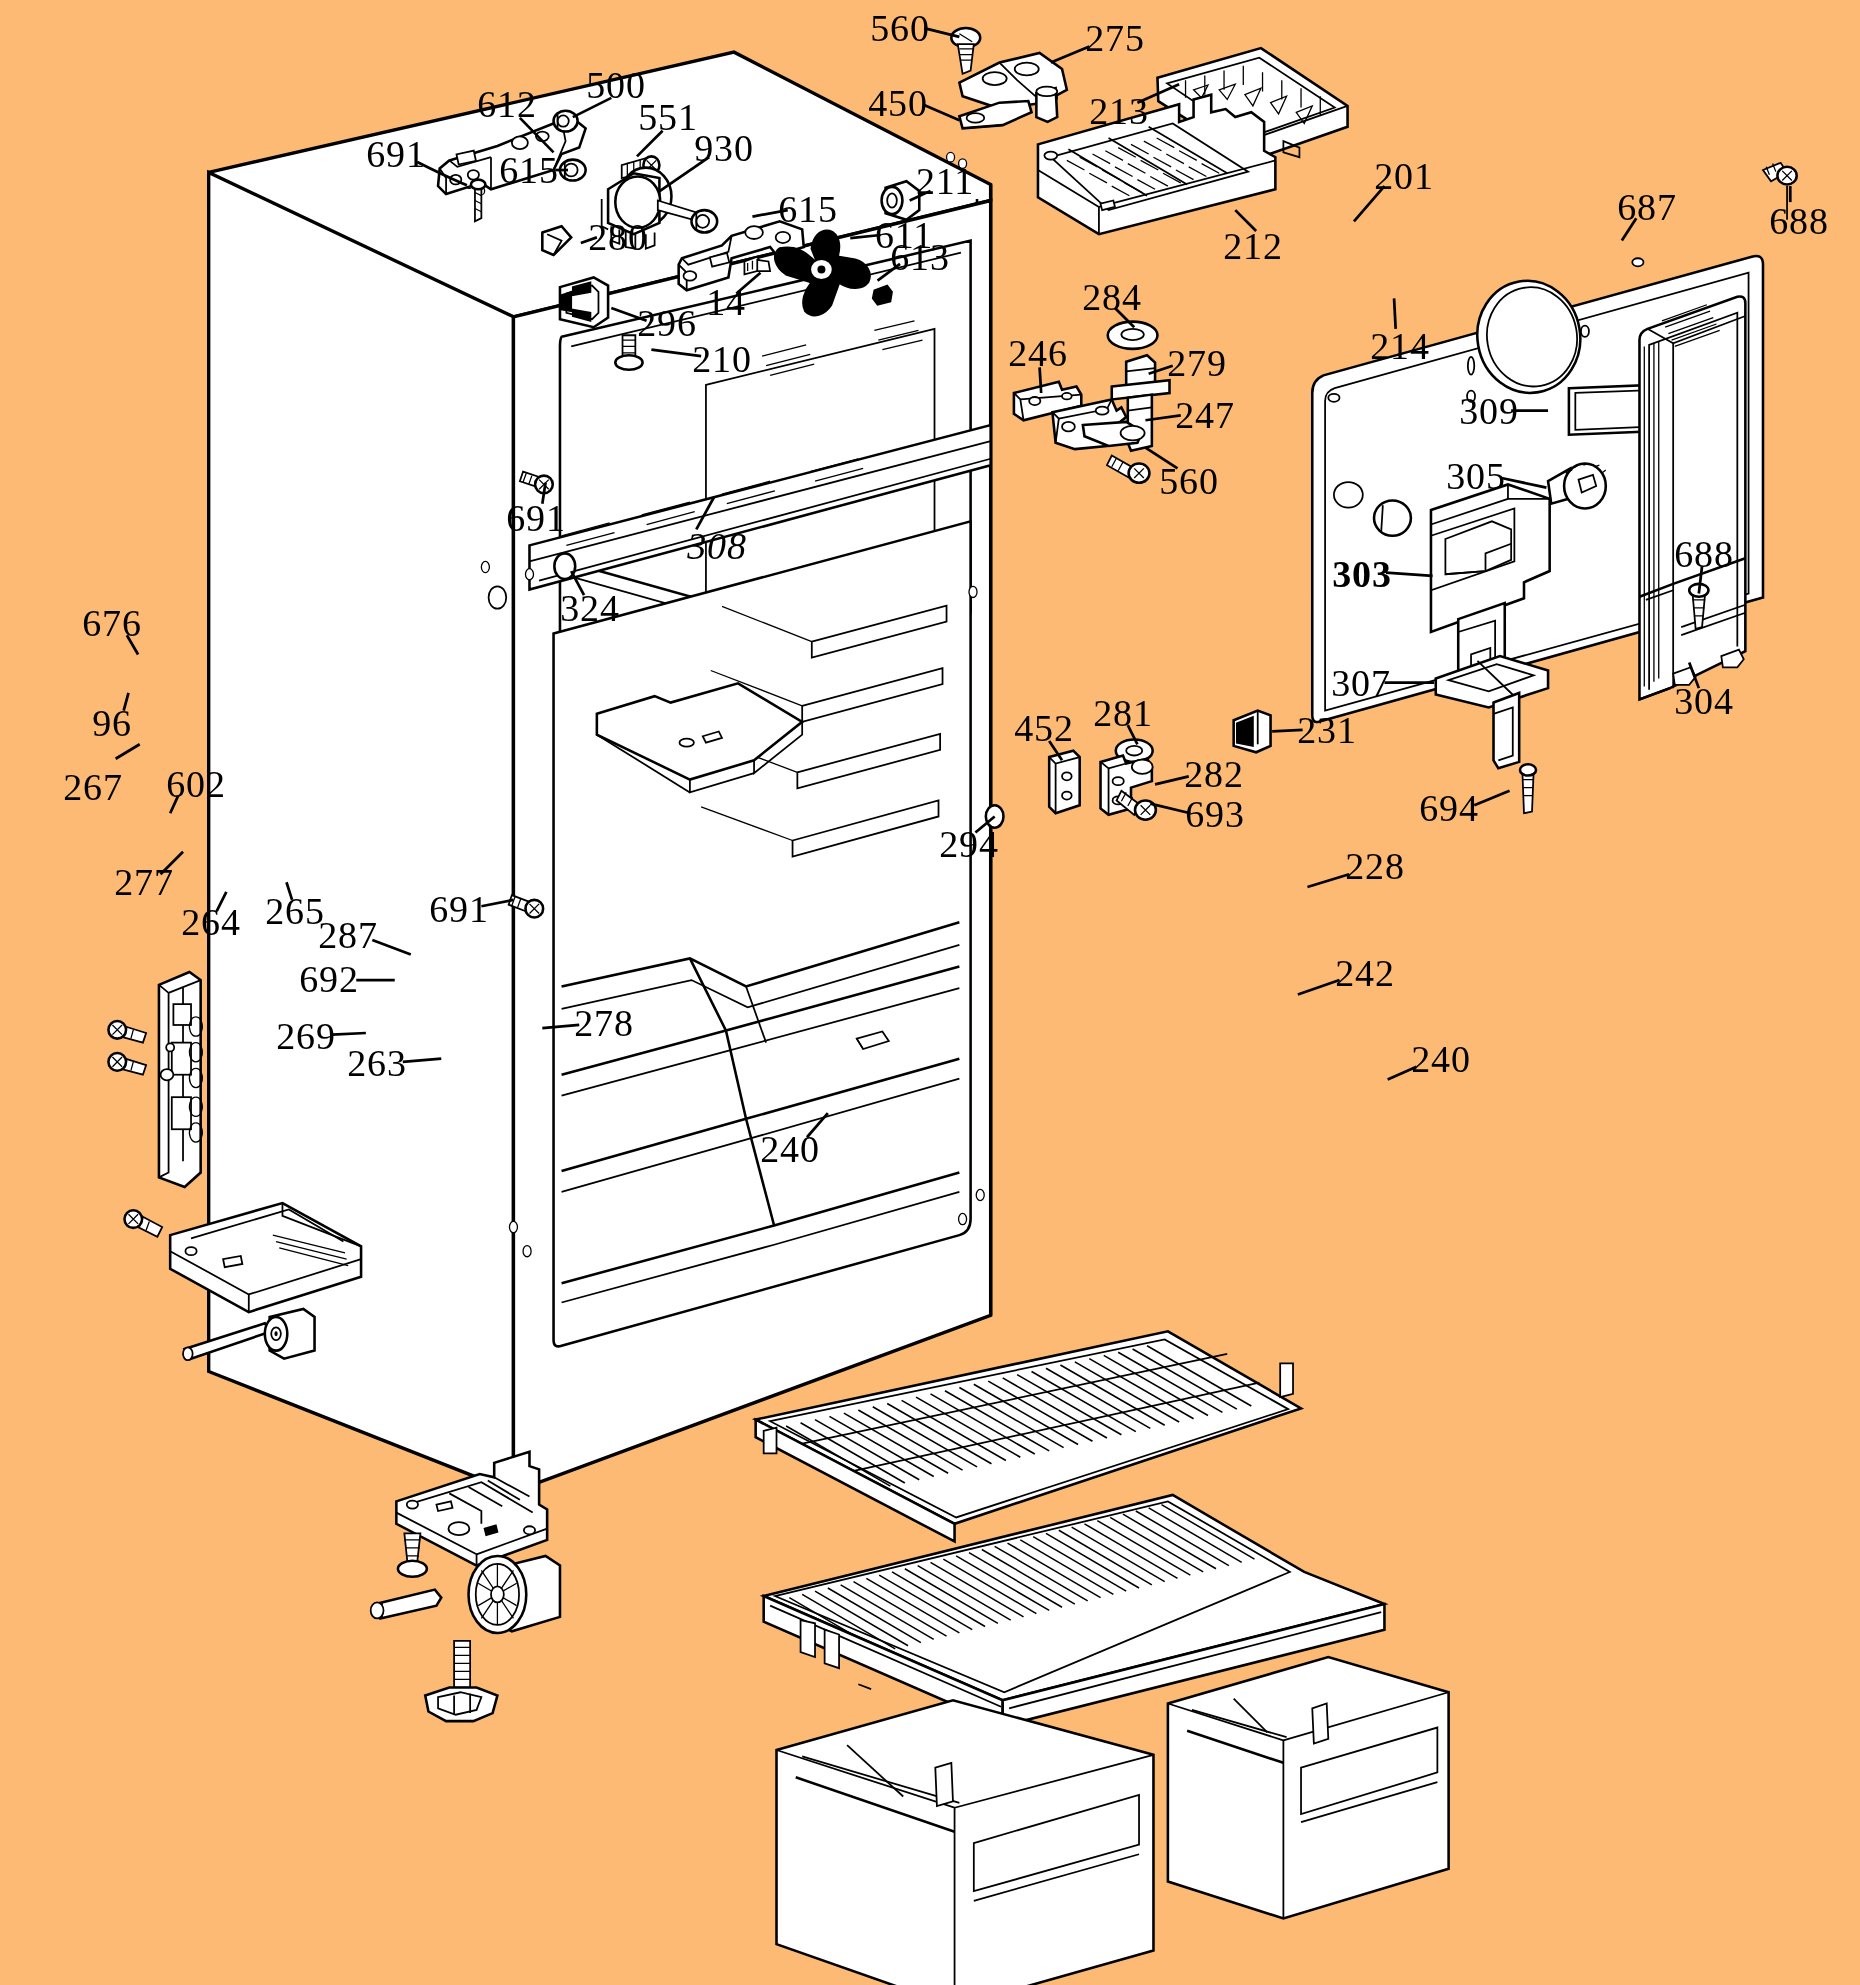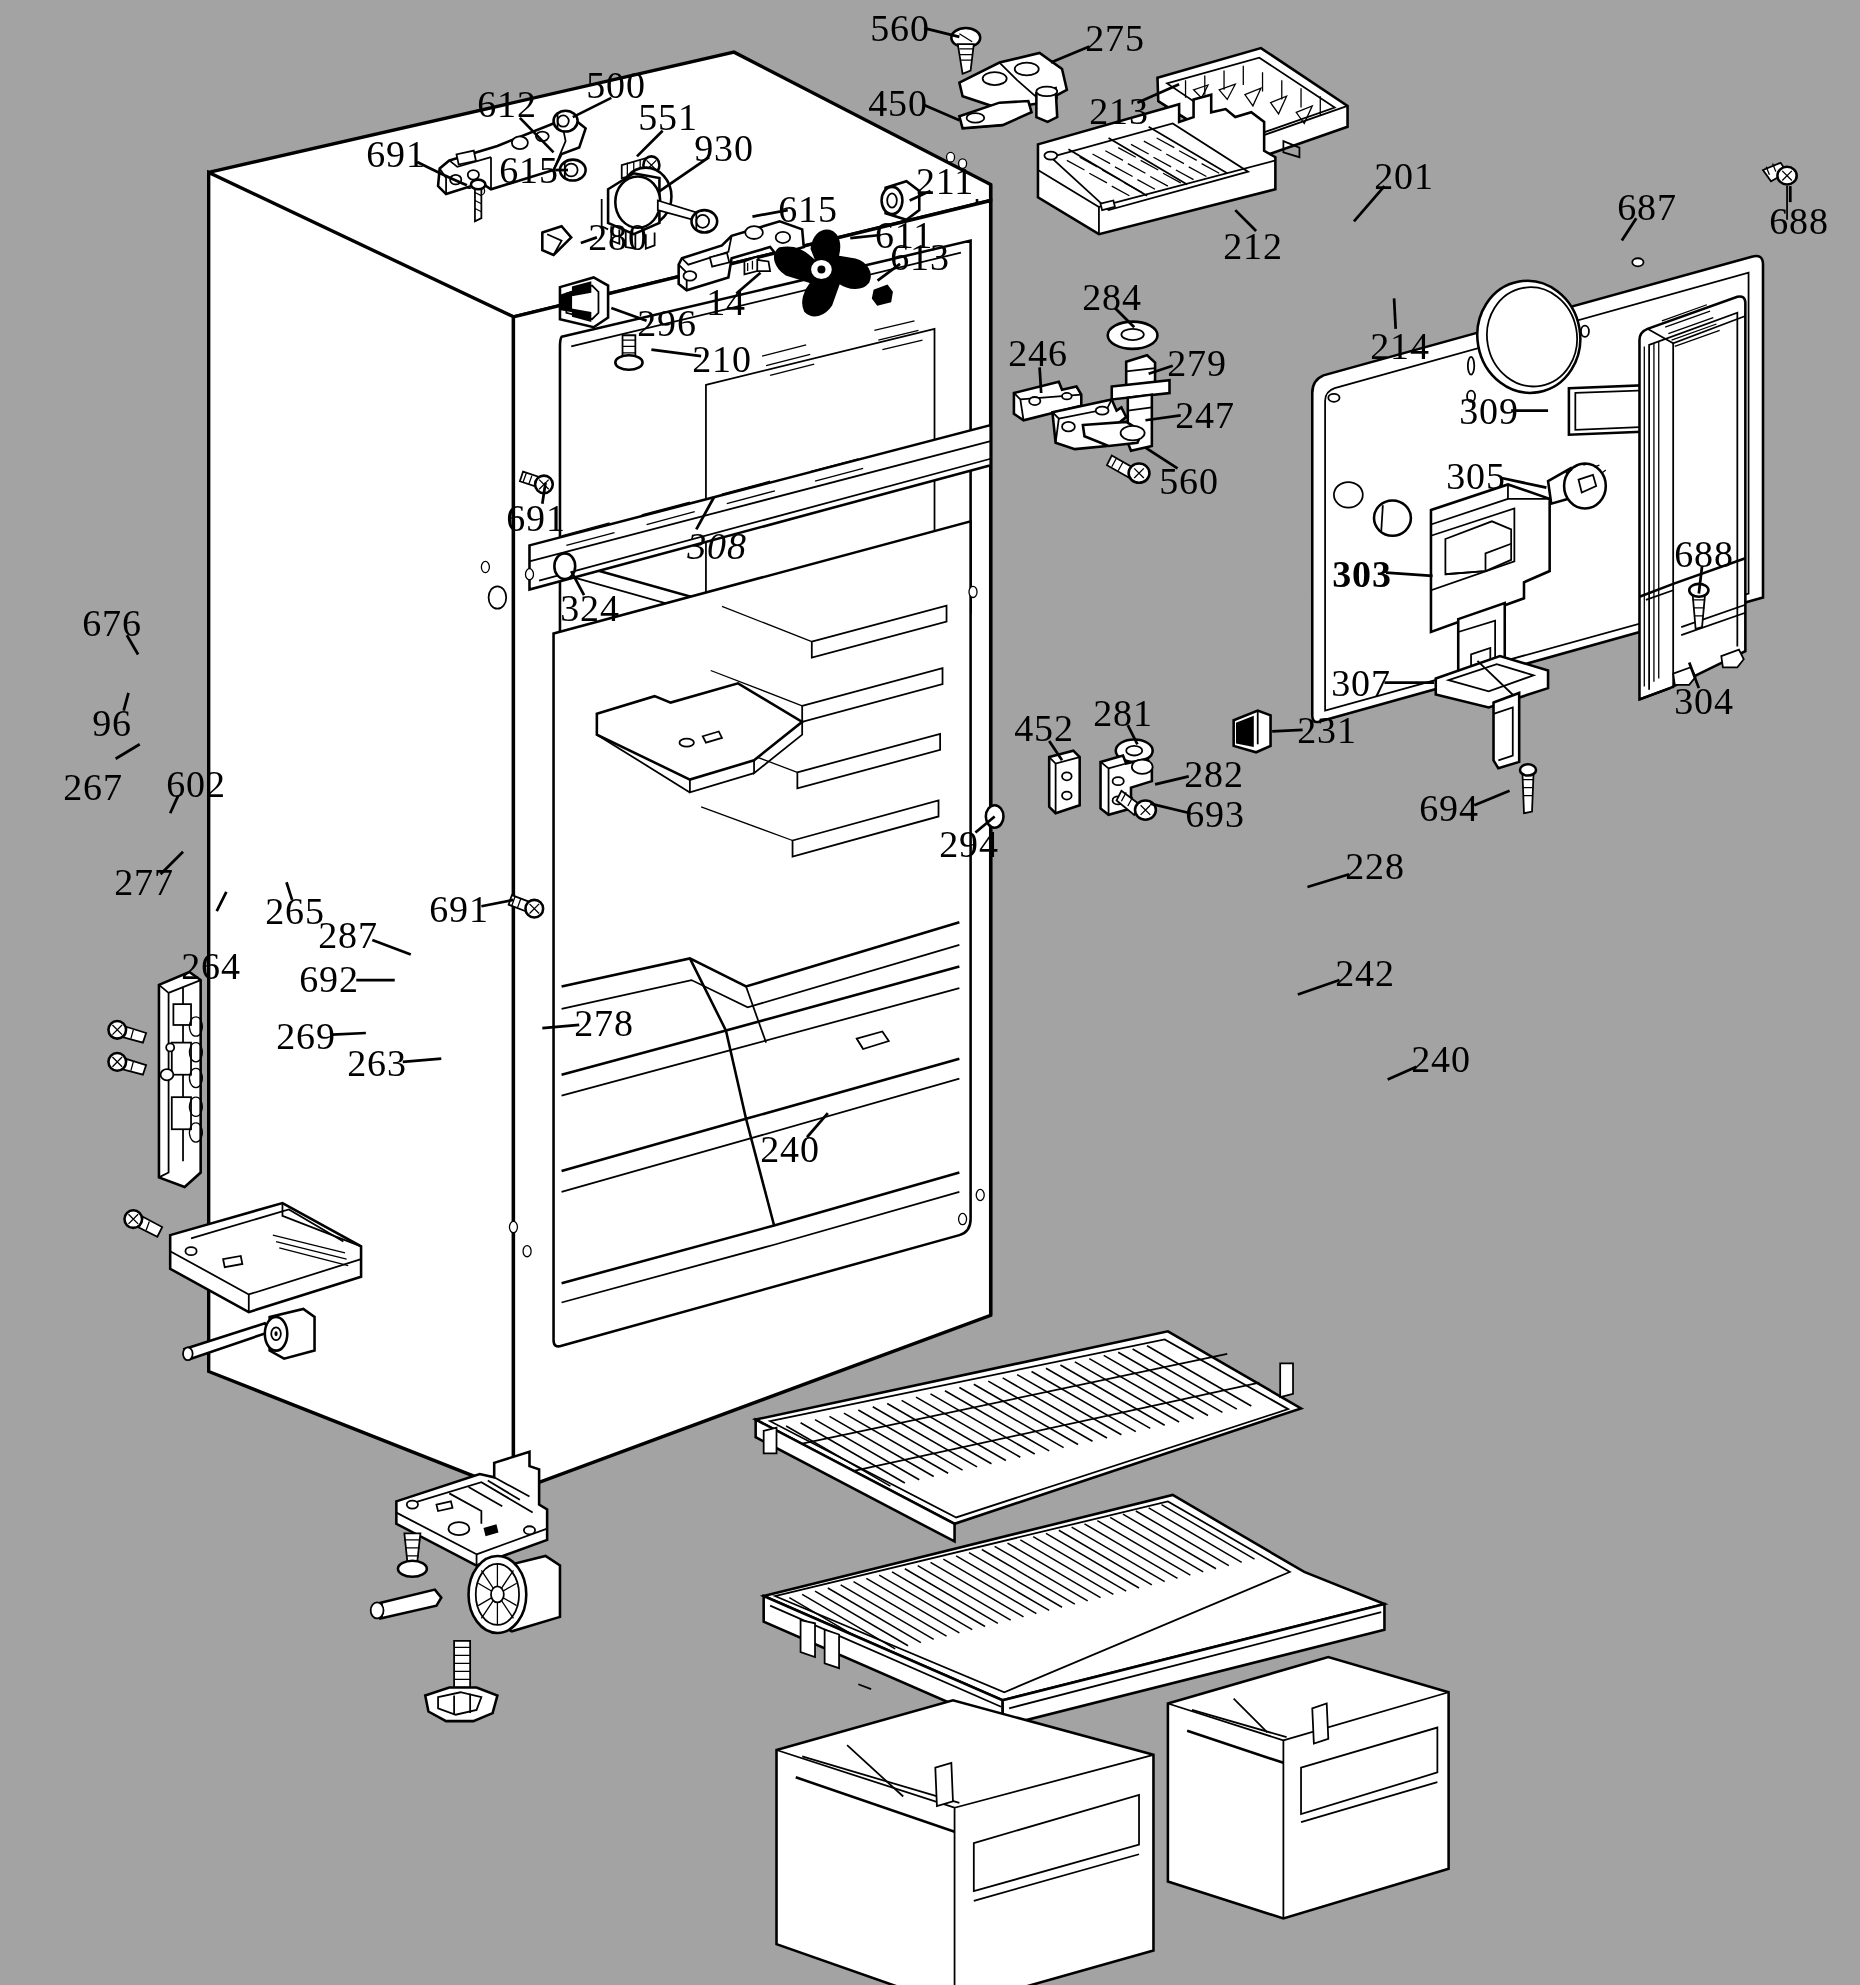--- a/index.html
+++ b/index.html
@@ -1,20 +1,20 @@
 <!DOCTYPE html>
 <html style="font-size:13px"><head>
 <meta charset="utf-8">
 <style>
   html,body{margin:0;padding:0;background:#fff;}
   body{font-family:"Liberation Serif", serif;}
   #sheet{
     position:relative;
     width:1861px;height:1985px;
-    background:#a3a3a3;
+    background:#fdba74;
     overflow:hidden;
   }
   #art{position:absolute;left:0;top:0;width:1861px;height:1985px;}
   .callout{
     position:absolute;
     font-family:"Liberation Serif", serif;
     font-size:38px;
     line-height:1;
     color:#000;
     letter-spacing:0.8px;
@@ -796,21 +796,21 @@
       <div class="callout" style="left: 1044px; top: 728px;">452</div>
       <div class="callout" style="left: 1327px; top: 730px;">231</div>
       <div class="callout" style="left: 93px; top: 768px; margin-top: 19px;">267</div>
       <div class="callout" style="left: 1214px; top: 774px;">282</div>
       <div class="callout" style="left: 196px; top: 784px;">602</div>
       <div class="callout" style="left: 1215px; top: 814px;">693</div>
       <div class="callout" style="left: 1449px; top: 808px;">694</div>
       <div class="callout" style="left: 969px; top: 844px;">294</div>
       <div class="callout" style="left: 144px; top: 882px;">277</div>
       <div class="callout" style="left: 1375px; top: 866px;">228</div>
-      <div class="callout" style="left: 211px; top: 922px; margin-top: 44px;">264</div>
+      <div class="callout" style="left: 211px; top: 922px;">264</div>
       <div class="callout" style="left: 295px; top: 911px;">265</div>
       <div class="callout" style="left: 459px; top: 909px;">691</div>
       <div class="callout" style="left: 348px; top: 935px;">287</div>
       <div class="callout" style="left: 329px; top: 979px;">692</div>
       <div class="callout" style="left: 1365px; top: 973px;">242</div>
       <div class="callout" style="left: 604px; top: 1023px;">278</div>
       <div class="callout" style="left: 306px; top: 1036px;">269</div>
       <div class="callout" style="left: 1441px; top: 1059px;">240</div>
       <div class="callout" style="left: 377px; top: 1063px;">263</div>
       <div class="callout" style="left: 790px; top: 1149px;">240</div>

